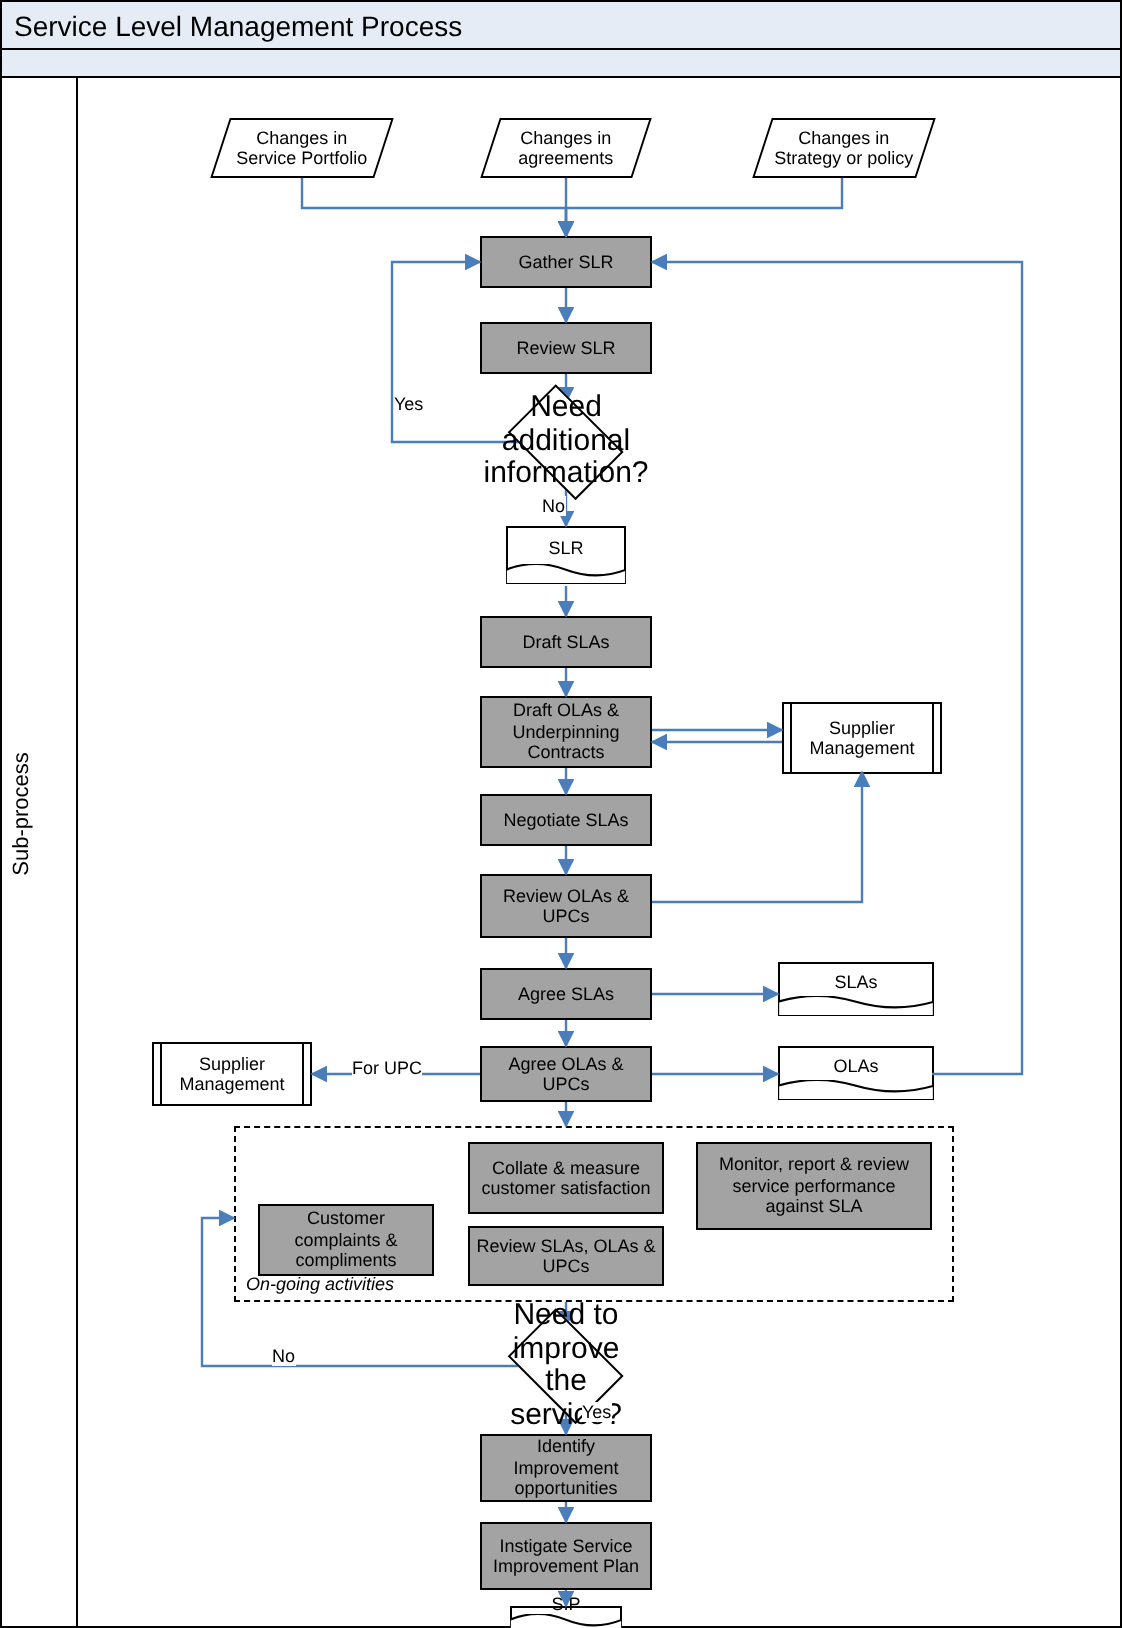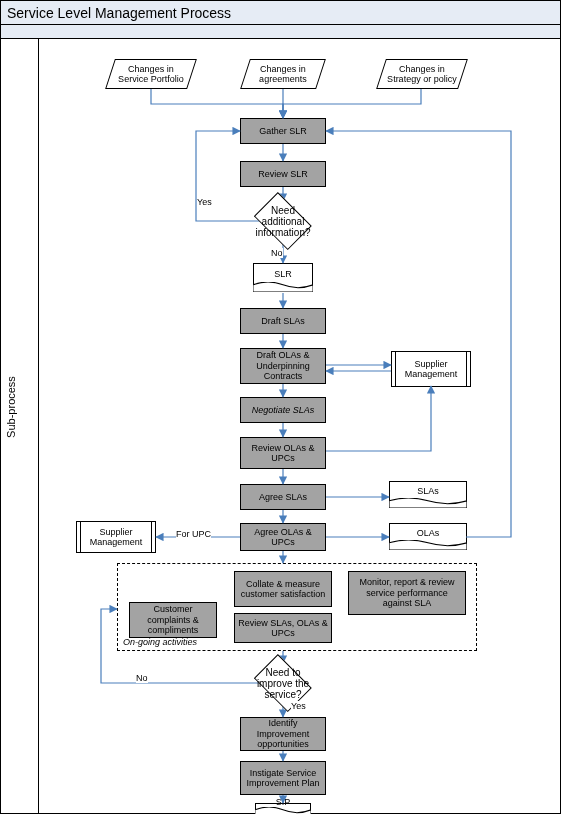--- a/index.html
+++ b/index.html
@@ -93,21 +93,21 @@
     background: #fff;
     border: 1px solid #000;
     transform: skewX(-18deg);
   }
   .para > span { display: inline-block; transform: skewX(18deg); }
 
   
   .diamond-box {
     position: absolute;
     text-align: center;
-    font-size: 10px;
+    font-size: 15px;
     line-height: 1.1;
     display: flex;
     align-items: center;
     justify-content: center;
     z-index: 2;
   }
   .diamond-box .bg {
     position: absolute;
     inset: 0;
     transform: rotate(45deg);
@@ -269,21 +269,21 @@
           <path d="M0 4 Q25 -4 50 4 T100 4 L100 14 L0 14 Z" fill="#fff" stroke="#000" stroke-width="1.5"></path>
         </svg>
       </div>
   </div>
 
   <div class="node process" style="left:239px; top:307px; width:86px; height:26px;">Draft SLAs</div>
   <div class="node process" style="left:239px; top:347px; width:86px; height:36px;">Draft OLAs &amp; Underpinning Contracts</div>
 
   <div class="node predef" style="left:390px; top:350px; width:80px; height:36px;">Supplier Management</div>
 
-  <div class="node process" style="left:239px; top:396px; width:86px; height:26px;font-style:italic;">Negotiate SLAs</div>
+  <div class="node process" style="left:239px; top:396px; width:86px; height:26px;">Negotiate SLAs</div>
   <div class="node process" style="left:239px; top:436px; width:86px; height:32px;">Review OLAs &amp; UPCs</div>
 
   <div class="node process" style="left:239px; top:483px; width:86px; height:26px;">Agree SLAs</div>
 
   <div class="node document" style="left:388px; top:480px; width:78px; height:26px;">
     <span>SLAs</span>
     <div class="wave">
         <svg viewBox="0 0 100 14" preserveAspectRatio="none">
           <path d="M0 4 Q25 -4 50 4 T100 4 L100 14 L0 14 Z" fill="#fff" stroke="#000" stroke-width="1.5"></path>
         </svg>

